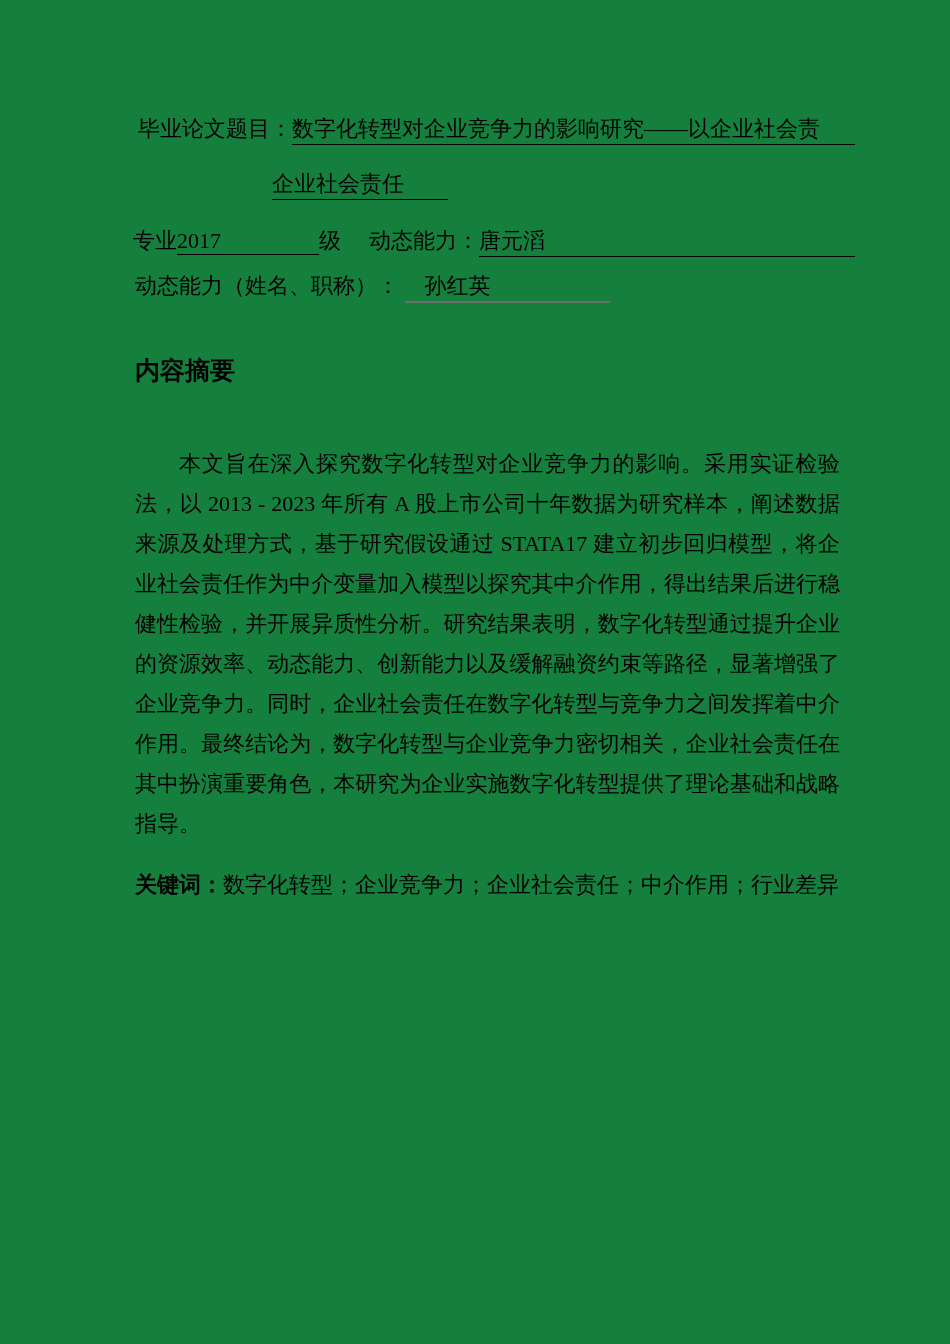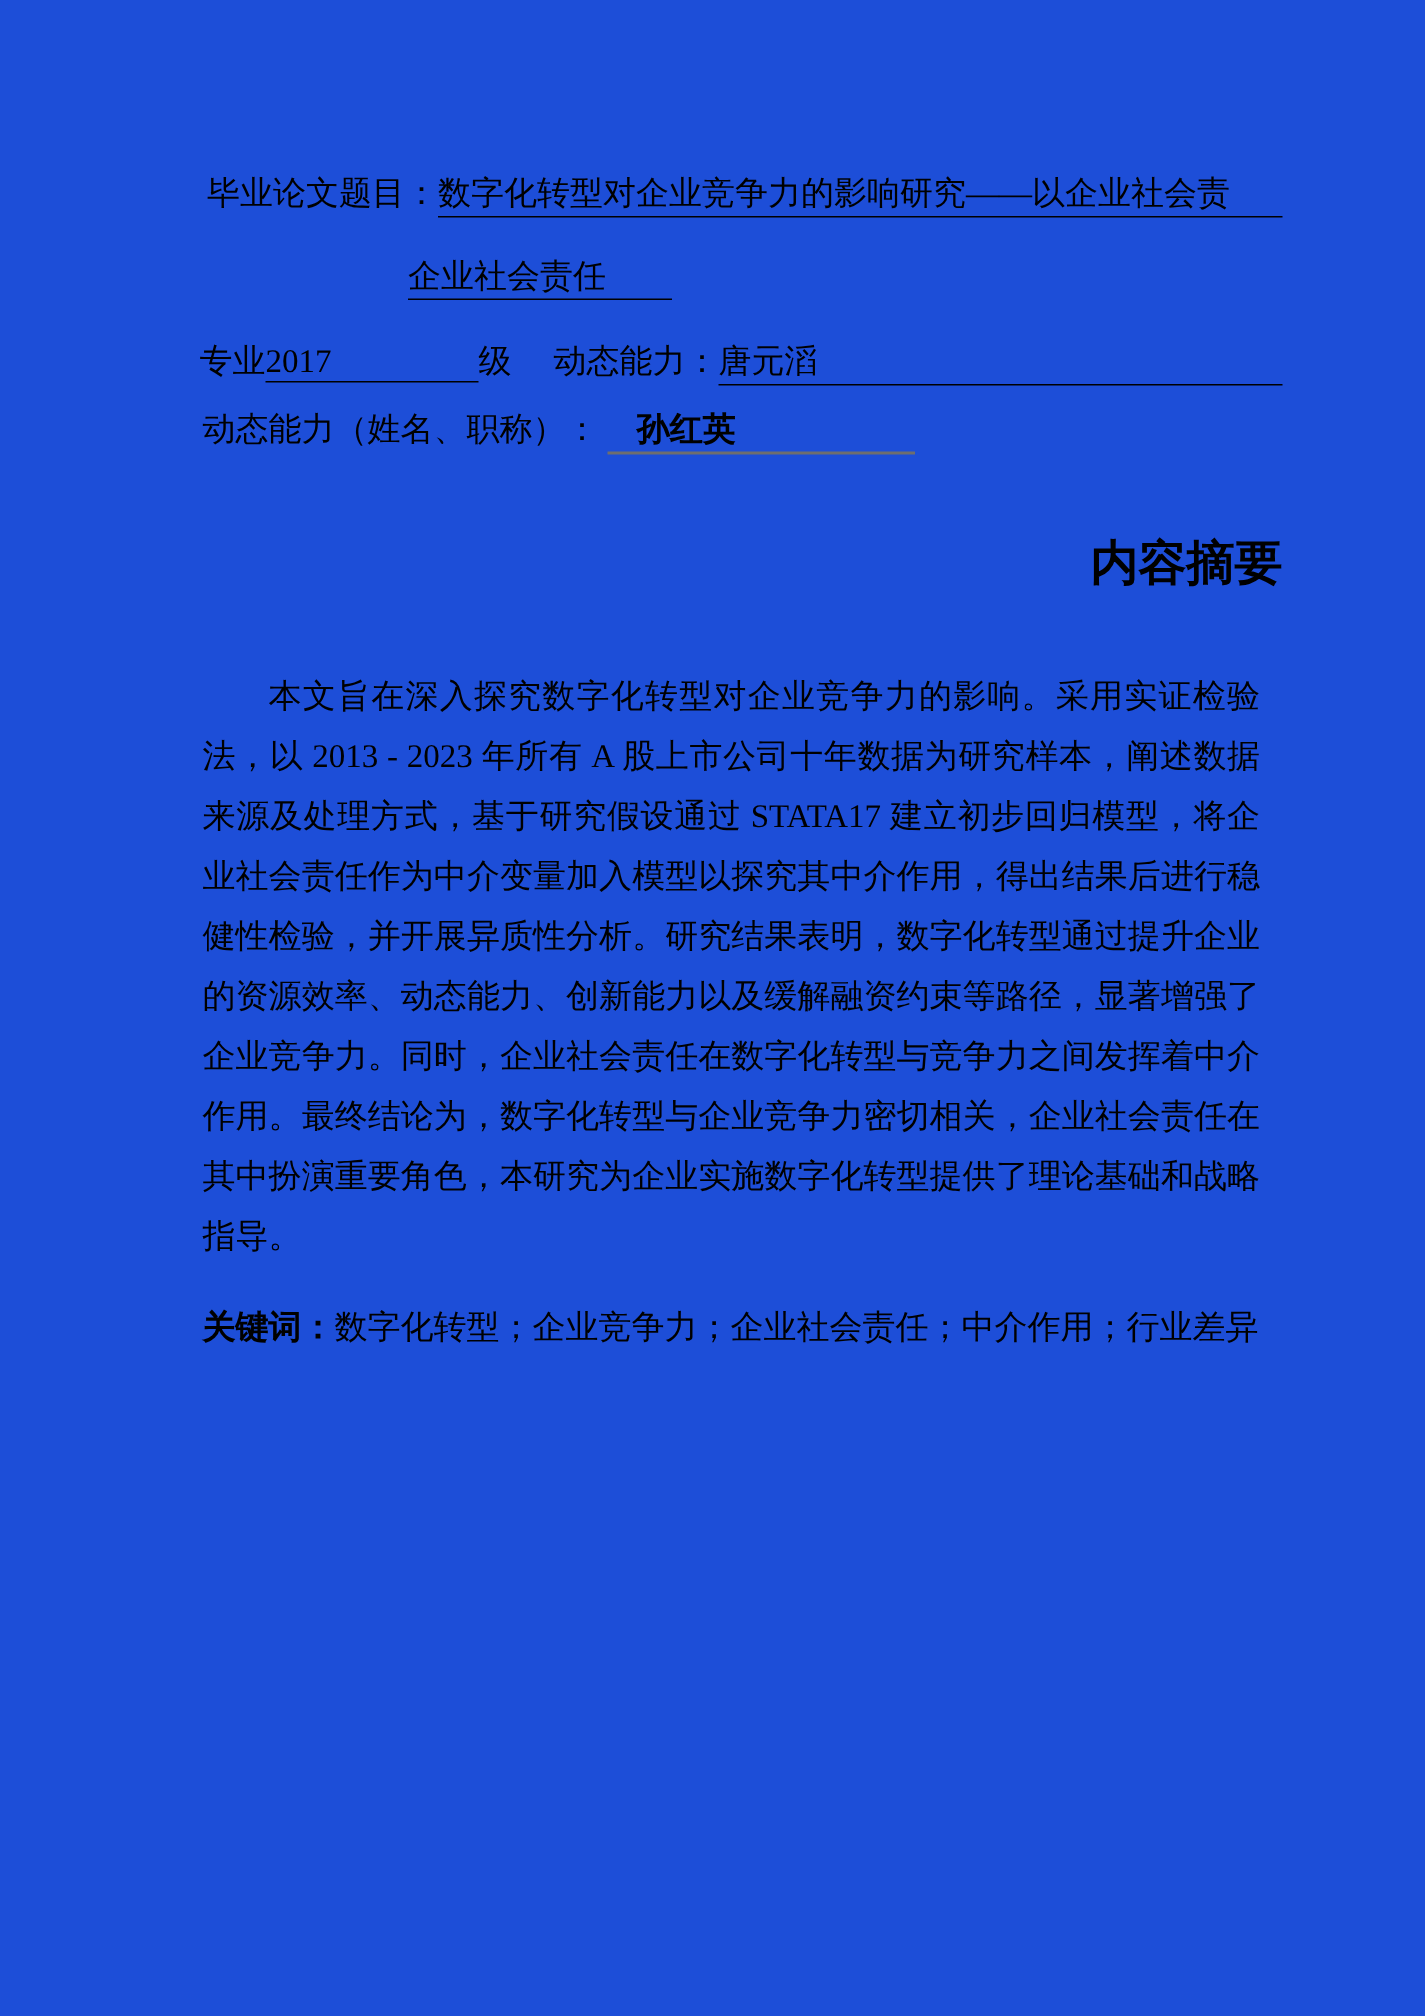--- a/index.html
+++ b/index.html
@@ -4,21 +4,21 @@
 <style>
   html, body {
     margin: 0;
     padding: 0;
     background: #ffffff;
   }
   .page {
     position: relative;
     width: 950px;
     height: 1344px;
-    background: #1d4ed8;
+    background: #15803d;
     color: #000000;
     font-family: "Liberation Serif", serif;
     overflow: hidden;
   }
   .row {
     position: absolute;
     font-size: 22px;
     white-space: nowrap;
   }
   .flexrow {
@@ -64,30 +64,29 @@
   .info-line2 {
     left: 135px;
     top: 271px;
   }
   .info-line2 .advisor-u {
     display: inline-block;
     width: 205px;
     padding-left: 20px;
     box-sizing: border-box;
     border-bottom: 2.5px solid #6e6e6e;
-    font-weight: bold;
   }
   .abstract-heading {
     left: 135px;
     right: 95px;
     top: 354px;
-    text-align: right;
+    text-align: left;
     font-family: "Liberation Sans", sans-serif;
     font-weight: 700;
-    font-size: 32px;
+    font-size: 25px;
   }
   .abstract-body {
     left: 135px;
     right: 110px;
     top: 444px;
     white-space: normal;
     line-height: 40px;
     text-align: justify;
     text-indent: 44px;
   }

